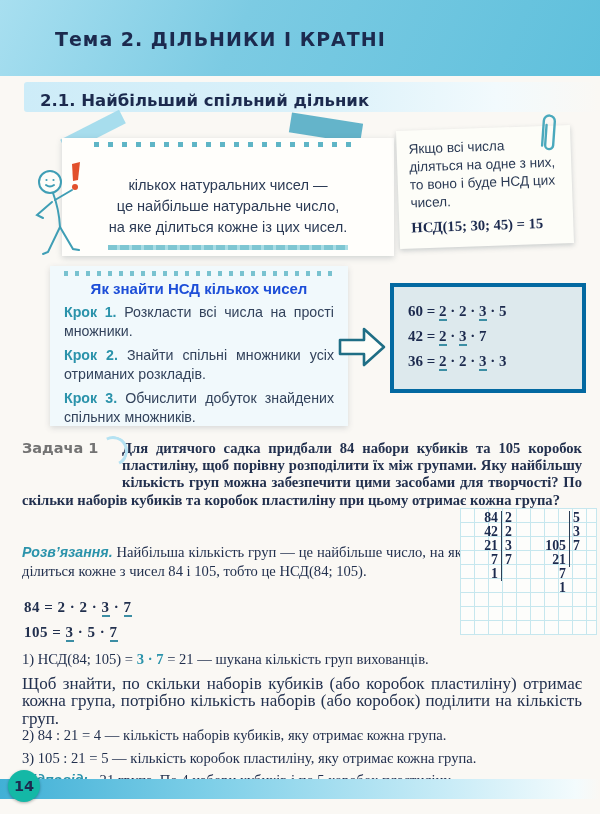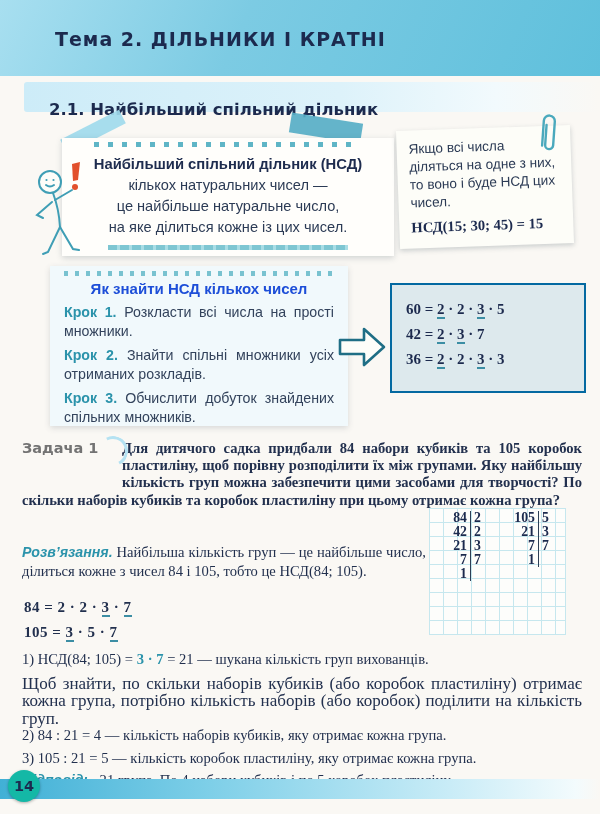--- a/index.html
+++ b/index.html
@@ -8,21 +8,21 @@
 
   
   .banner{position:absolute;left:0;top:0;width:600px;height:76px;
     background:linear-gradient(115deg,#a8dff0 0%,#7ccbe3 40%,#5fc0dc 100%);}
   .banner h1{margin:0;position:absolute;left:55px;top:28px;font-size:19px;font-weight:bold;
     color:#1c2a4e;letter-spacing:1px;font-family:"DejaVu Sans",sans-serif;}
 
   .section-strip{position:absolute;left:24px;top:82px;width:576px;height:30px;
     background:linear-gradient(90deg,#cdecf8 0%,#ddf2fa 55%,#f2fafd 82%,rgba(250,248,244,0) 100%);
     border-radius:3px 0 0 3px;}
-  .section-strip h2{margin:13px;position:absolute;left:12px;top:5px;font-size:16.5px;font-weight:bold;
+  .section-strip h2{margin:4px;position:absolute;left:12px;top:5px;font-size:16.5px;font-weight:bold;
     color:#1c2a4e;font-family:"DejaVu Sans",sans-serif;}
 
   
   .tape{position:absolute;}
   .tape-left{left:60px;top:124px;width:66px;height:15px;background:#9fdaec;opacity:.92;transform:rotate(-27deg);}
   .tape-right{left:290px;top:118px;width:72px;height:20px;background:#57aec6;opacity:.92;transform:rotate(9deg);}
 
   
   .def-note{position:absolute;left:62px;top:138px;width:332px;height:118px;background:#fffefb;
     box-shadow:0 2px 6px rgba(60,80,90,.22);}
@@ -52,21 +52,21 @@
     background:repeating-linear-gradient(90deg,#79c2d0 0 4px,transparent 4px 11px);}
   .steps-box h3{margin:2px 0 6px 0;text-align:center;font-size:15px;color:#1d4ed8;}
   .steps-box p{margin:0 0 5px 0;font-size:14.2px;line-height:19px;color:#33435c;text-align:justify;}
   .krok{font-weight:bold;color:#2b93ab;}
 
   
   .big-arrow{position:absolute;left:336px;top:320px;width:52px;height:54px;}
 
   
   .gcd-box{position:absolute;left:390px;top:283px;width:196px;height:110px;background:#dde9ed;
-    border:2px solid #0369a1;box-sizing:border-box;padding:12px 0 0 14px;
+    border:4px solid #0369a1;box-sizing:border-box;padding:12px 0 0 14px;
     font-family:"Liberation Serif",serif;font-weight:bold;color:#1c2a4e;font-size:15px;}
   .gcd-box .ln{line-height:25px;}
   .gcd-box .res{margin-top:7px;}
   .u{border-bottom:2px solid #3c8ea4;padding-bottom:0px;}
 
   
   .serif{font-family:"Liberation Serif",serif;color:#22304e;}
   .task{position:absolute;left:22px;top:440px;width:560px;font-size:14.6px;line-height:17.2px;
     font-weight:bold;text-align:justify;}
   .task-label-wrap{float:left;width:100px;height:36px;position:relative;}
@@ -79,28 +79,28 @@
   .mline{position:absolute;left:24px;font-size:15px;font-weight:bold;letter-spacing:.5px;}
   .m84{top:584px;} .m105{top:609px;}
 
   .sline{position:absolute;left:22px;width:560px;font-size:14.6px;line-height:17.2px;}
   .s1{top:636px;} .s2{top:712px;} .s3{top:735px;}
   .accent{font-weight:bold;color:#2b93ab;}
   .para{position:absolute;left:22px;top:658px;width:560px;font-size:17px;line-height:17.4px;text-align:justify;}
   .answer{position:absolute;left:22px;top:757px;width:560px;font-size:14.6px;}
 
   
-  .graph-grid{position:absolute;left:429px;top:508px;width:136px;height:126px;background:#fdfdfb;
+  .graph-grid{position:absolute;left:460px;top:508px;width:136px;height:126px;background:#fdfdfb;
     background-image:linear-gradient(#c6e7ee 1px,transparent 1px),linear-gradient(90deg,#c6e7ee 1px,transparent 1px);
     background-size:14px 14px;border-right:1px solid #c6e7ee;border-bottom:1px solid #c6e7ee;}
   .ftab{position:absolute;top:3px;font-family:"Liberation Serif",serif;font-weight:bold;font-size:13.8px;color:#1c2a4e;}
   .ftab-left{left:2px;} .ftab-right{left:66px;}
   .frow{display:flex;height:14px;line-height:14px;}
   .fn{width:36px;text-align:right;padding-right:3px;}
-  .ftab-right .fn{width:40px;}
+  .ftab-right .fn{width:40px;margin-top:28px;}
   .ff{border-left:1.6px solid #2c3e55;padding-left:3px;width:14px;}
 
   
   .footer-strip{position:absolute;left:0;top:779px;width:600px;height:20px;
     background:linear-gradient(90deg,#41b0d6 0%,#7ecfe8 35%,#c9ecf7 75%,#f3fbfd 96%,rgba(250,248,244,0) 100%);}
   .page-circle{position:absolute;left:8px;top:770px;width:32px;height:32px;border-radius:50%;background:#14b8a6;
     box-shadow:0 1px 3px rgba(0,0,0,.3);text-align:center;line-height:32px;font-weight:bold;font-size:14.5px;
     color:#1c2a4e;font-family:"DejaVu Sans",sans-serif;}
 </style>
 </head>
@@ -114,21 +114,21 @@
 
   <div class="section-strip">
     <h2>2.1. Найбільший спільний дільник</h2>
   </div>
 
   <div class="tape tape-left"></div>
   <div class="tape tape-right"></div>
 
   <aside class="def-note">
     <div class="txt">
-      <b>Найбільший спільний дільник (НСД)</b><br>
+      <br>
       <span>кількох натуральних чисел —</span><br>
       <span>це найбільше натуральне число,</span><br>
       <span>на яке ділиться кожне із цих чисел.</span>
     </div>
     <div class="bar"></div>
   </aside>
 
   <svg class="stickman" viewBox="0 0 72 108">
     <g fill="none" stroke="#3f9eb5" stroke-width="2" stroke-linecap="round">
       <circle cx="22" cy="30" r="11" fill="#fdfdf9"></circle>

